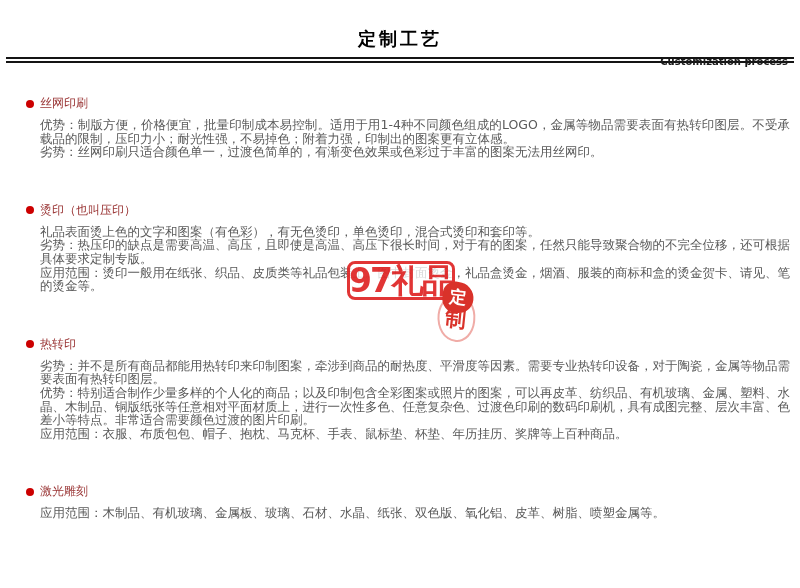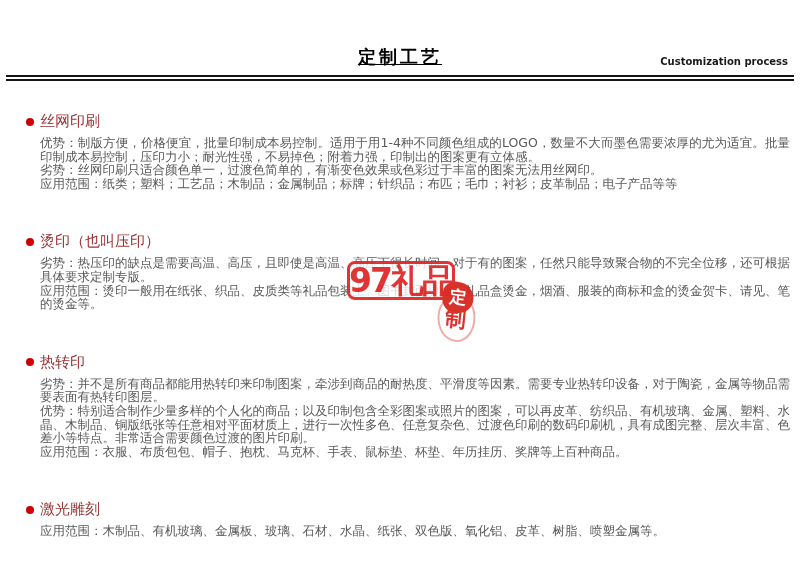--- a/index.html
+++ b/index.html
@@ -4,21 +4,21 @@
 <style>
   html,body { margin:0; padding:0; }
   body {
     width:800px; height:588px;
     background:#ffffff;
     position:relative;
     overflow:hidden;
     font-family:"DejaVu Sans","Liberation Sans",sans-serif;
   }
   
-  .header { position:relative; padding-top:46px;text-decoration:underline; }
+  .header { position:relative; padding-top:28px; }
   .page-title {
     text-align:center;
     font-size:18px;
     font-weight:bold;
     color:#000000;
     letter-spacing:3px;
     line-height:22px;
   }
   .page-subtitle {
     position:absolute;
@@ -33,21 +33,21 @@
     height:2px;
     border-top:2px solid #141414;
     border-bottom:2px solid #141414;
   }
   
   .content { padding:0 10px 0 40px; }
   .section { margin-top:44px; position:relative; }
   .section:first-child { margin-top:33px; }
   .section-title {
     position:relative;
-    font-size:15px;
+    font-size:12px;
     color:#993333;
     margin-bottom:7px;
     line-height:15px;
   }
   .bullet {
     position:absolute;
     left:-14px; top:3.5px;
     width:8px; height:8px;
     border-radius:50%;
     background:#cc0000;
@@ -128,30 +128,30 @@
   <div class="divider"></div>
 </div>
 
 <div class="content">
 
   <div class="section">
     <div class="section-title">
       <span class="bullet"></span>
       <span>丝网印刷</span>
     </div>
-    <p class="para">优势：制版方便，价格便宜，批量印制成本易控制。适用于用1-4种不同颜色组成的LOGO，数量不大而墨色需要浓厚的尤为适宜。批量印制成本易控制，压印力小；耐光性强，不易掉色；附着力强，印制出的图案更有立体感。</p>
+    <p class="para">优势：制版方便，价格便宜，批量印制成本易控制。适用于用1-4种不同颜色组成的LOGO，金属等物品需要表面有热转印图层。不受承载品的限制，压印力小；耐光性强，不易掉色；附着力强，印制出的图案更有立体感。</p>
     <p class="para">劣势：丝网印刷只适合颜色单一，过渡色简单的，有渐变色效果或色彩过于丰富的图案无法用丝网印。</p>
-    <p class="para">应用范围：纸类；塑料；工艺品；木制品；金属制品；标牌；针织品；布匹；毛巾；衬衫；皮革制品；电子产品等等</p>
   </div>
 
   <div class="section">
     <div class="section-title">
       <span class="bullet"></span>
       <span>烫印（也叫压印）</span>
     </div>
+    <p class="para">礼品表面烫上色的文字和图案（有色彩），有无色烫印，单色烫印，混合式烫印和套印等。</p>
     <p class="para">劣势：热压印的缺点是需要高温、高压，且即使是高温、高压下很长时间，对于有的图案，任然只能导致聚合物的不完全位移，还可根据具体要求定制专版。</p>
     <p class="para">应用范围：烫印一般用在纸张、织品、皮质类等礼品包装上。图书封面烫金，礼品盒烫金，烟酒、服装的商标和盒的烫金贺卡、请见、笔的烫金等。</p>
   </div>
 
   <div class="section">
     <div class="section-title">
       <span class="bullet"></span>
       <span>热转印</span>
     </div>
     <p class="para">劣势：并不是所有商品都能用热转印来印制图案，牵涉到商品的耐热度、平滑度等因素。需要专业热转印设备，对于陶瓷，金属等物品需要表面有热转印图层。</p>

